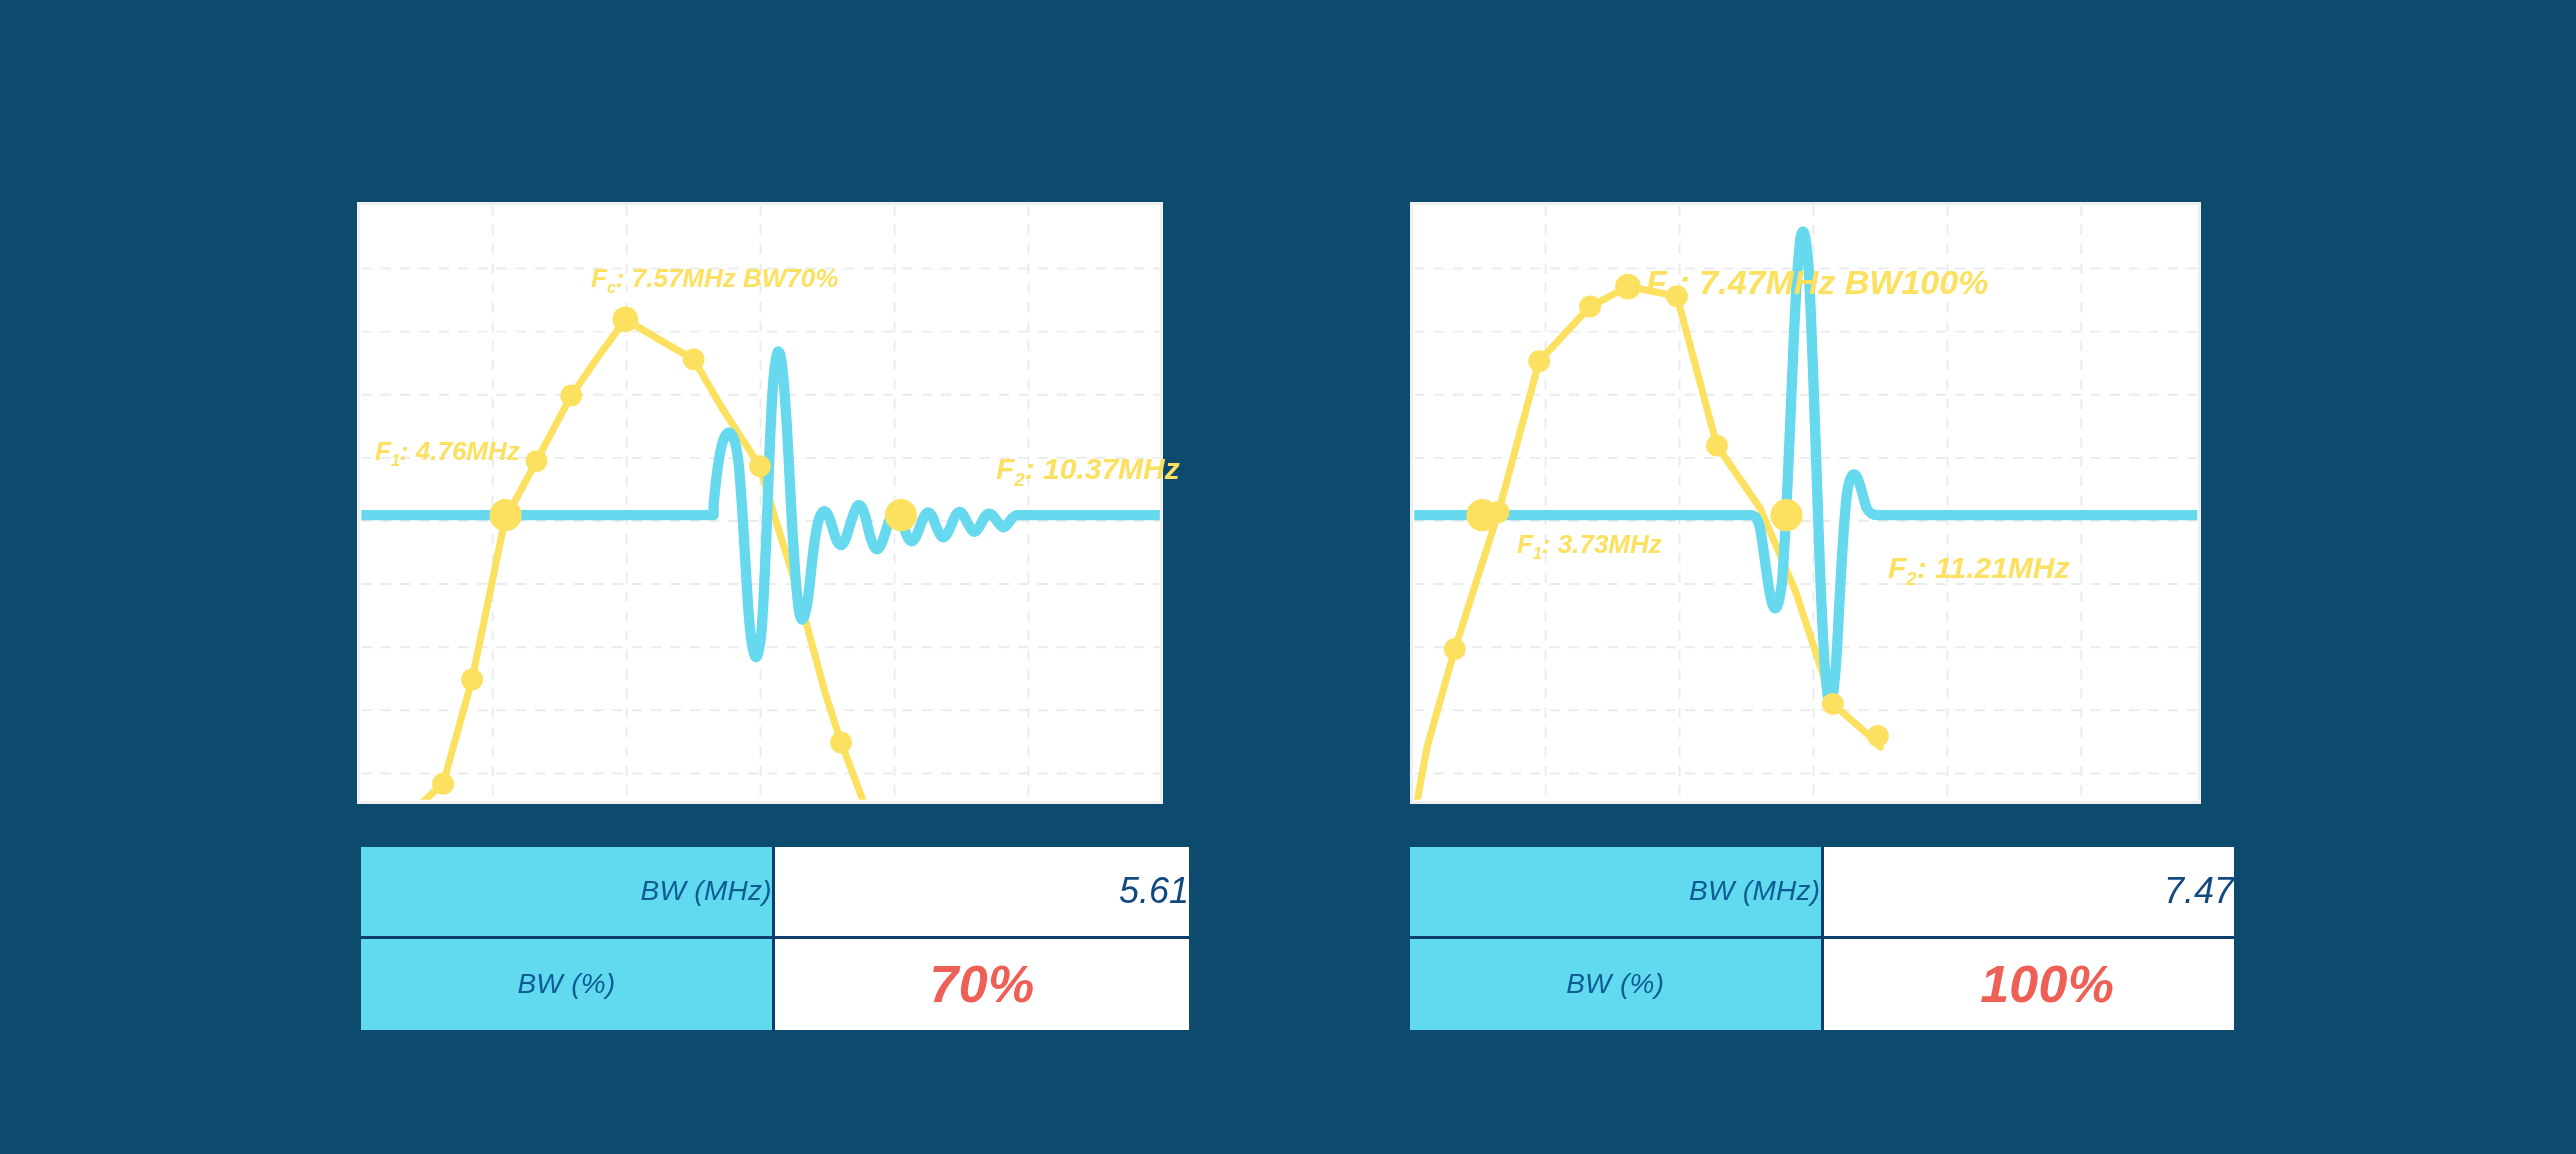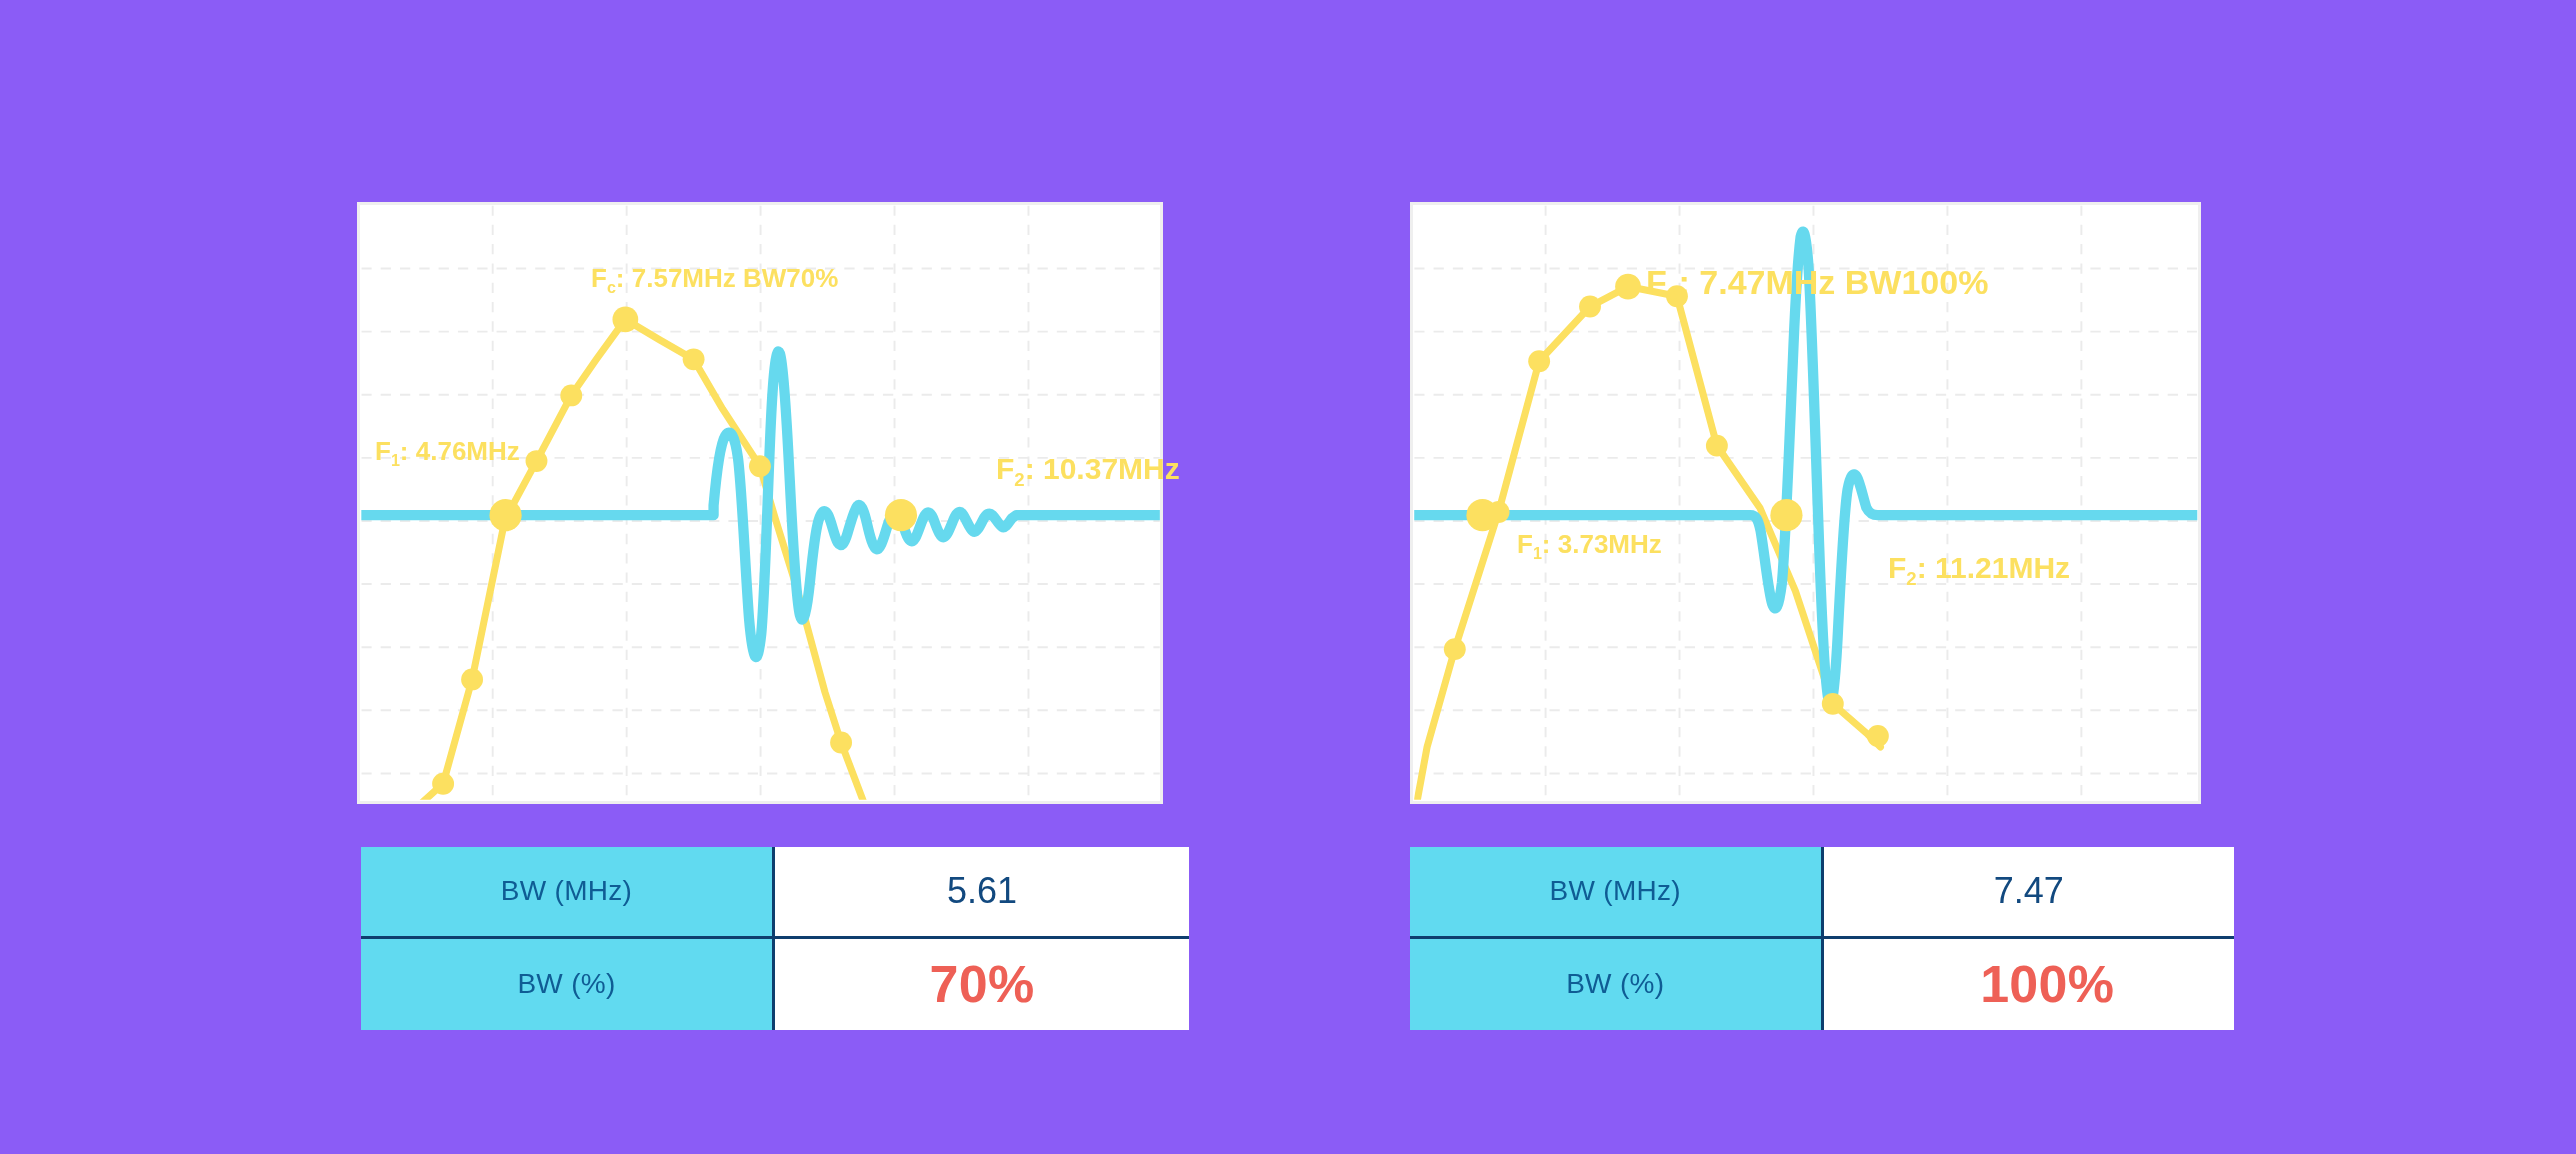--- a/index.html
+++ b/index.html
@@ -1,32 +1,32 @@
 <!DOCTYPE html>
 <html style="font-size:10.3px"><head>
 <meta charset="utf-8">
 <style>
   html,body{margin:0;padding:0;background:#ffffff;}
   body{width:2576px;height:1154px;font-family:"Liberation Sans",sans-serif;overflow:hidden;}
-  .stage{position:relative;width:2576px;height:1154px;background:#8b5cf6;}
+  .stage{position:relative;width:2576px;height:1154px;background:#0c4a6e;font-style:italic;}
 
   .panel-group{position:absolute;top:0;left:0;}
 
   .chart-frame{position:absolute;border:3.9px solid #efefef;background:#ffffff;box-sizing:border-box;}
 
   .chart-svg{position:absolute;top:0;left:0;overflow:visible;}
 
   
   .bw-table{position:absolute;border-collapse:collapse;}
   .bw-table td{padding:0;vertical-align:middle;text-align:center;box-sizing:border-box;}
   .lbl-cell{background:#61DAF0;color:#0F5C94;font-size:28px;font-weight:500;letter-spacing:0.3px;
             border-right:3.2px solid #0E3E6E;}
   .val-cell{background:#ffffff;color:#12497F;font-size:36px;font-weight:500;}
   .val-cell.pct{color:#EE6056;font-size:52px;font-weight:bold;letter-spacing:0.3px;}
-  .row-top .lbl-cell, .row-top .val-cell{border-bottom:3.9px solid #0E3E6E;}
+  .row-top .lbl-cell, .row-top .val-cell{border-bottom:3.9px solid #0E3E6E;text-align:right;}
 
   .sub{font-size:0.62em;vertical-align:sub;}
 </style>
 </head>
 <body>
 
 <div class="stage">
 
   <div class="panel-group">
 

